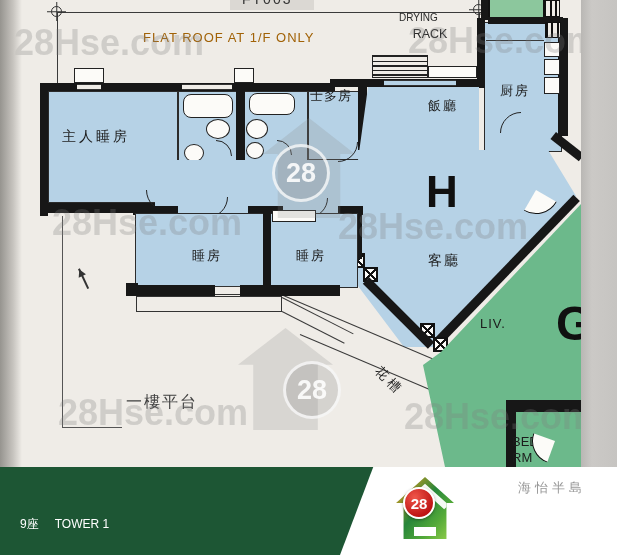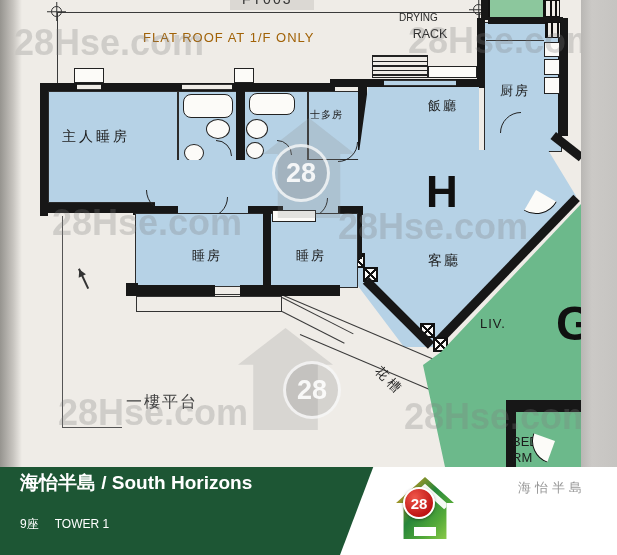--- a/index.html
+++ b/index.html
@@ -92,21 +92,21 @@
   <div class="fx tub" style="left:183px;top:94px;width:50px;height:24px;"></div>
   <div class="fx tub" style="left:249px;top:93px;width:46px;height:22px;"></div>
   <div class="fx oval" style="left:206px;top:119px;width:24px;height:20px;"></div>
   <div class="fx oval" style="left:246px;top:119px;width:22px;height:20px;"></div>
   <div class="fx oval" style="left:184px;top:144px;width:20px;height:18px;"></div>
   <div class="fx oval" style="left:246px;top:142px;width:18px;height:17px;"></div>
   <div class="thin" style="left:178px;top:169px;width:130px;height:1px;"></div>
 
   <div class="room" style="left:155px;top:160px;width:208px;height:55px;border:none;"></div>
   <div class="room" style="left:308px;top:91px;width:56px;height:69px;"></div>
-  <div class="label" style="left:310px;top:108px;font-size:10px;letter-spacing:1px;font-family:Liberation Mono, monospace;">士多房</div>
+  <div class="label" style="left:310px;top:87px;font-size:13px;letter-spacing:1px;font-family:Liberation Mono, monospace;">士多房</div>
   <div class="wall" style="left:358px;top:87px;width:9px;height:63px;"></div>
   <div class="arc" style="left:318px;top:122px;width:40px;height:40px;transform:rotate(90deg);"></div>
   <div class="arc" style="left:146px;top:168px;width:44px;height:44px;transform:rotate(180deg);"></div>
   <div class="arc" style="left:186px;top:176px;width:42px;height:42px;transform:rotate(90deg);"></div>
   <div class="arc" style="left:288px;top:178px;width:40px;height:40px;transform:rotate(90deg);"></div>
   <div class="arc" style="left:200px;top:140px;width:32px;height:32px;"></div>
   <div class="arc" style="left:262px;top:140px;width:30px;height:30px;"></div>
 
   <div class="slats-h" style="left:372px;top:55px;width:56px;height:23px;"></div>
   <div class="fx" style="left:428px;top:66px;width:49px;height:12px;"></div>
@@ -193,21 +193,20 @@
   <div class="wm wm-circle" style="left:272px;top:144px;width:58px;height:58px;">28</div>
   <div class="wm wm-house" style="left:238px;top:328px;width:95px;height:102px;"></div>
   <div class="wm wm-circle" style="left:283px;top:361px;width:58px;height:58px;">28</div>
 
   <div class="strip-left" style="left:0;top:0;width:22px;height:467px;"></div>
   <div class="strip-right" style="left:581px;top:0;width:36px;height:467px;"></div>
 
   <div class="footer" style="left:0;top:467px;width:617px;height:88px;">
     <div class="bar" style="left:0;top:0;width:617px;height:88px;"></div>
     <div class="panel" style="left:340px;top:0;width:277px;height:88px;"></div>
-    <div class="ftxt" style="left:20px;top:3px;font-size:19px;font-weight:700;">海怡半島 / South Horizons</div>
     <div class="ftxt" style="left:20px;top:49px;font-size:12px;">
       <span>9座</span><span style="display:inline-block;width:16px;"></span><span>TOWER 1</span>
     </div>
 
     <div style="position:absolute;left:394px;top:8px;width:210px;height:72px;cursor:pointer;">
       <div class="logo-house" style="left:2px;top:2px;width:58px;height:62px;position:absolute;">
         <div class="roof-stripe"></div>
         <div class="logo-door"></div>
       </div>
       <div class="badge" style="left:9px;top:12px;width:32px;height:32px;font-size:15px;">28</div>

